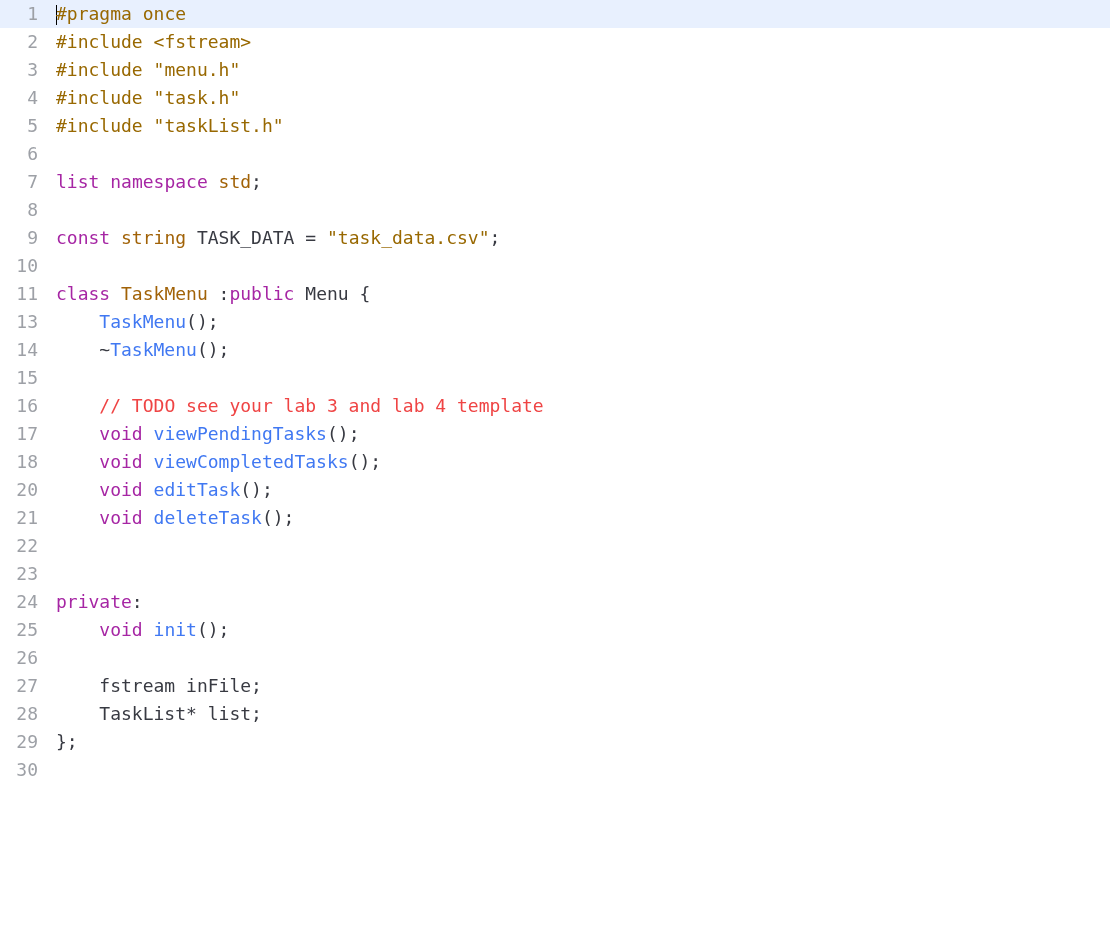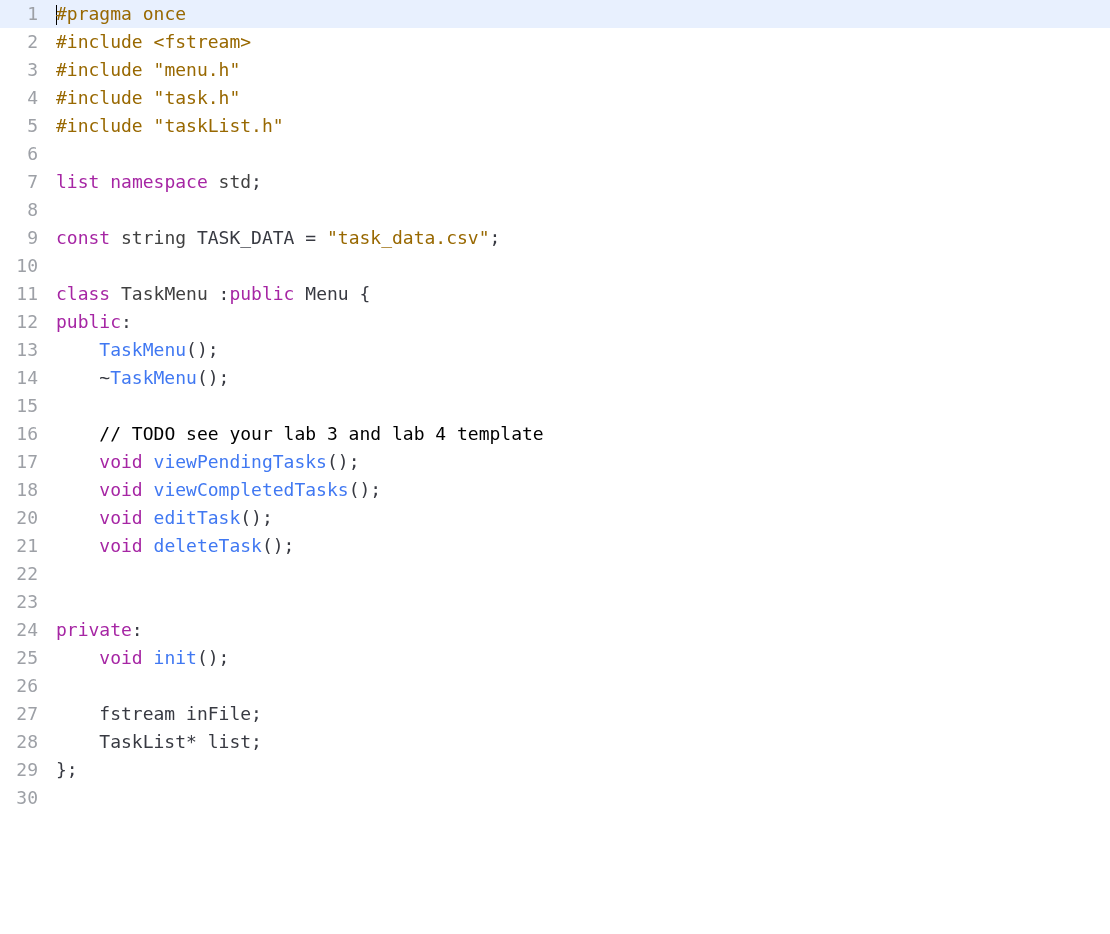--- a/index.html
+++ b/index.html
@@ -41,22 +41,22 @@
     height: 20px;
     background: #000;
     vertical-align: middle;
     margin-right: -1px;
   }
 
   .kw   { color: #a626a4; }  
   .pp   { color: #986801; }  
   .str  { color: #986801; }  
   .fn   { color: #4078f2; }  
-  .typ  { color: #404040; }  
-  .com  { color: #000000; text-align: right; }
+  .typ  { color: #a16207; }  
+  .com  { color: #ef4444; text-align: right; }
   .txt  { color: #383a42; }
 </style>
 </head>
 <body>
 
 <div class="editor" id="editor">
     <div class="line hl">
       <div class="gutter">1</div>
       <div class="code"><span class="cursor"></span><span class="pp">#pragma</span><span class="txt"> </span><span class="pp">once</span></div>
     </div>
@@ -92,24 +92,20 @@
       <div class="gutter">9</div>
       <div class="code"><span class="kw">const</span><span class="txt"> </span><span class="typ">string</span><span class="txt"> TASK_DATA = </span><span class="str">"task_data.csv"</span><span class="txt">;</span></div>
     </div>
     <div class="line">
       <div class="gutter">10</div>
       <div class="code"></div>
     </div>
     <div class="line">
       <div class="gutter">11</div>
       <div class="code"><span class="kw">class</span><span class="txt"> </span><span class="typ">TaskMenu</span><span class="txt"> :</span><span class="kw">public</span><span class="txt"> Menu {</span></div>
-    </div>
-    <div class="line">
-      <div class="gutter">12</div>
-      <div class="code"><span class="kw">public</span><span class="txt">:</span></div>
     </div>
     <div class="line">
       <div class="gutter">13</div>
       <div class="code"><span class="txt">    </span><span class="fn">TaskMenu</span><span class="txt">();</span></div>
     </div>
     <div class="line">
       <div class="gutter">14</div>
       <div class="code"><span class="txt">    ~</span><span class="fn">TaskMenu</span><span class="txt">();</span></div>
     </div>
     <div class="line">

